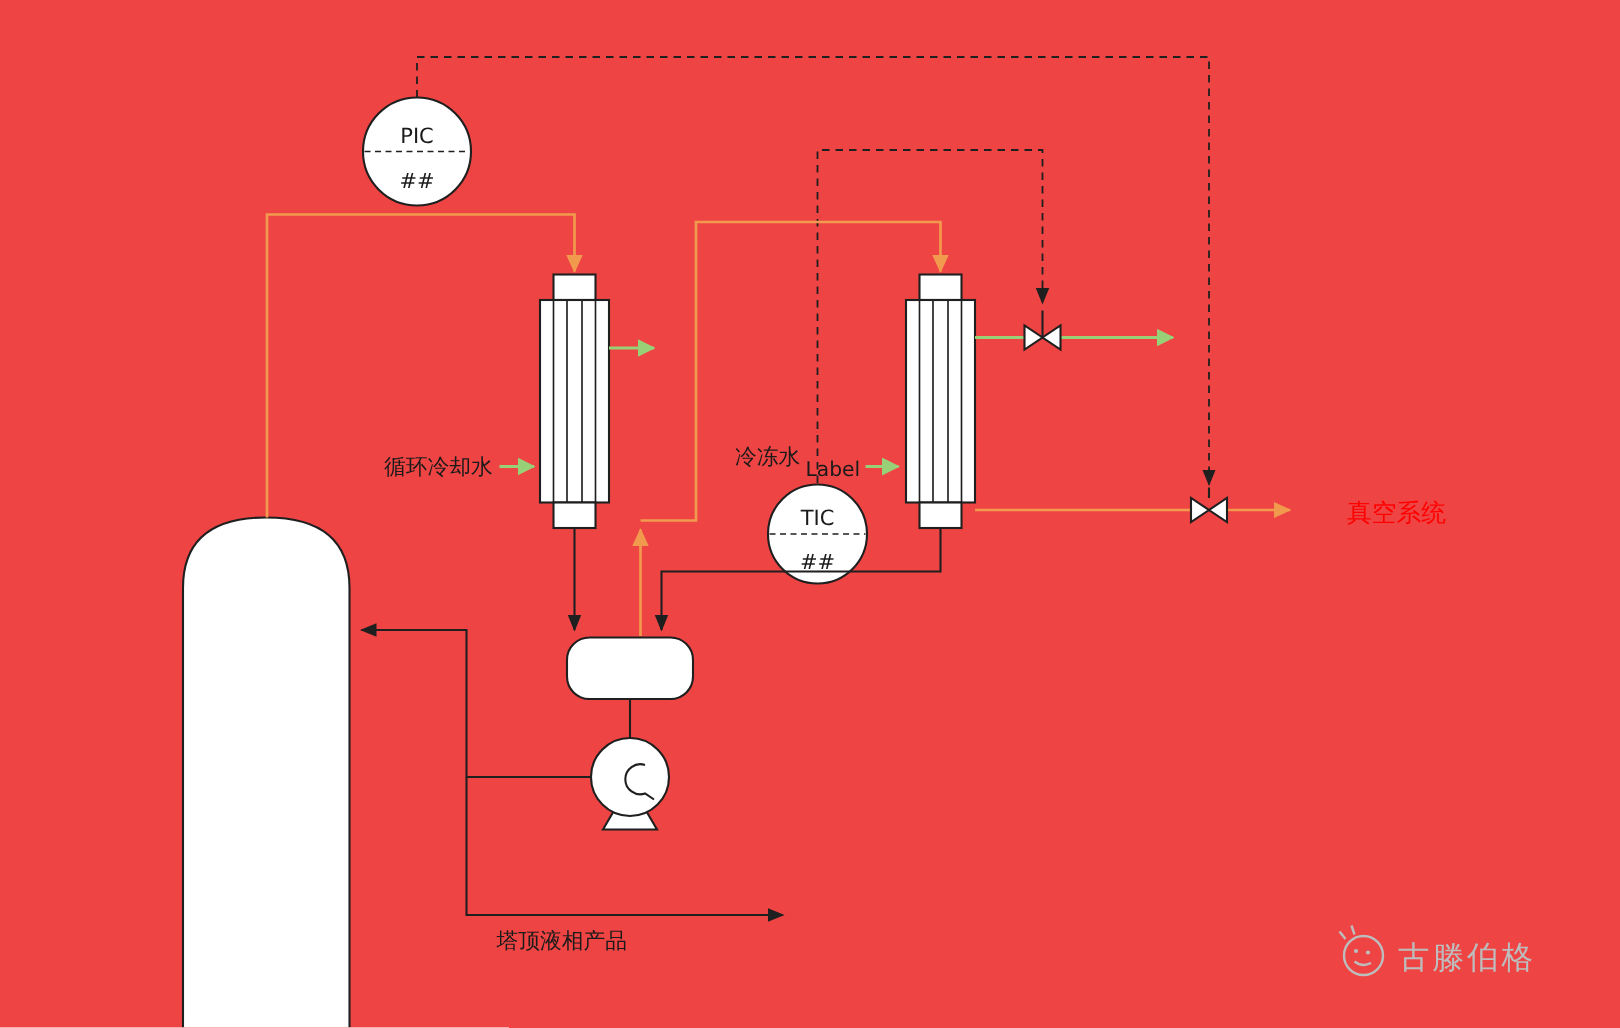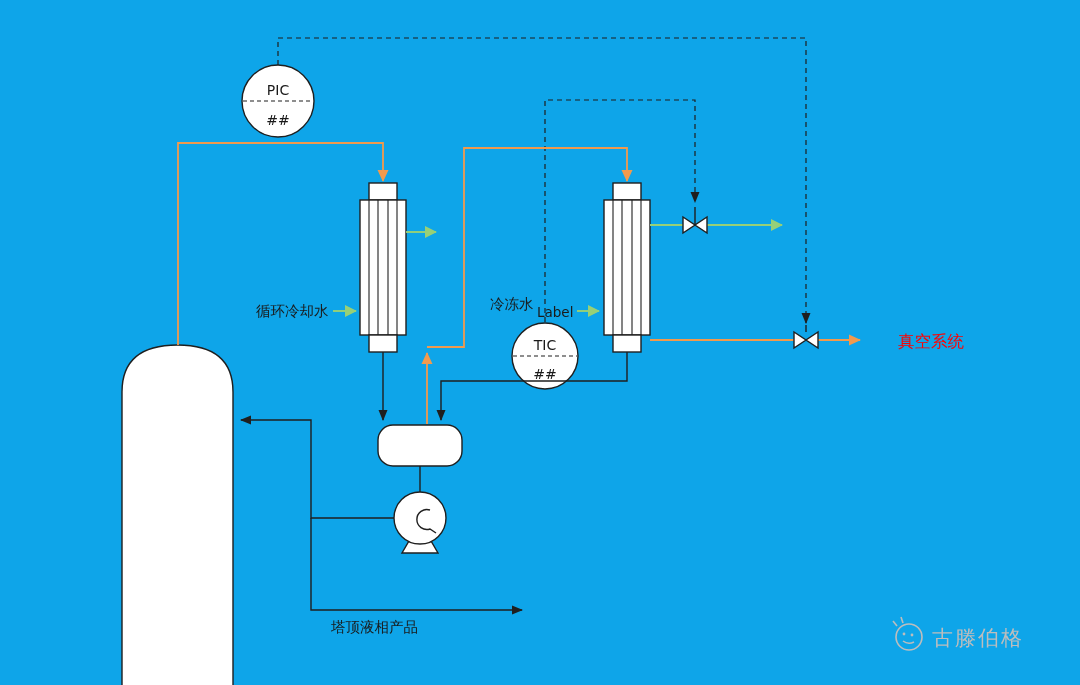--- a/index.html
+++ b/index.html
@@ -4,21 +4,21 @@
 <style>
   html,body{margin:0;padding:0;background:#ffffff;}
   :root{
     --color-orange:#f19a4d;
     --color-green:#97d077;
     --color-red:#ff0000;
     --color-line:#1f1f1f;
     --color-label:#1a1a1a;
     --color-watermark:#bdbdbd;
   }
-  .canvas{position:relative;width:1080px;height:685px;background:#0ea5e9;overflow:hidden;
+  .canvas{position:relative;width:1080px;height:685px;background:#ef4444;overflow:hidden;
           font-family:"DejaVu Sans","Liberation Sans",sans-serif;}
   svg{display:block;font-family:"DejaVu Sans","Liberation Sans",sans-serif;}
   .orange-line{fill:none;stroke:var(--color-orange);stroke-width:1.8;}
   .green-line{fill:none;stroke:var(--color-green);stroke-width:1.9;}
   .black-line{fill:none;stroke:var(--color-line);stroke-width:1.4;}
   .signal-line{fill:none;stroke:var(--color-line);stroke-width:1.2;stroke-dasharray:5 4;}
   .shape{fill:#ffffff;stroke:var(--color-line);stroke-width:1.4;}
   .tube{stroke:var(--color-line);stroke-width:1.1;}
   .inst-dash{stroke:var(--color-line);stroke-width:1.1;stroke-dasharray:4 3;fill:none;}
   .txt{fill:var(--color-label);font-size:14.5px;}

